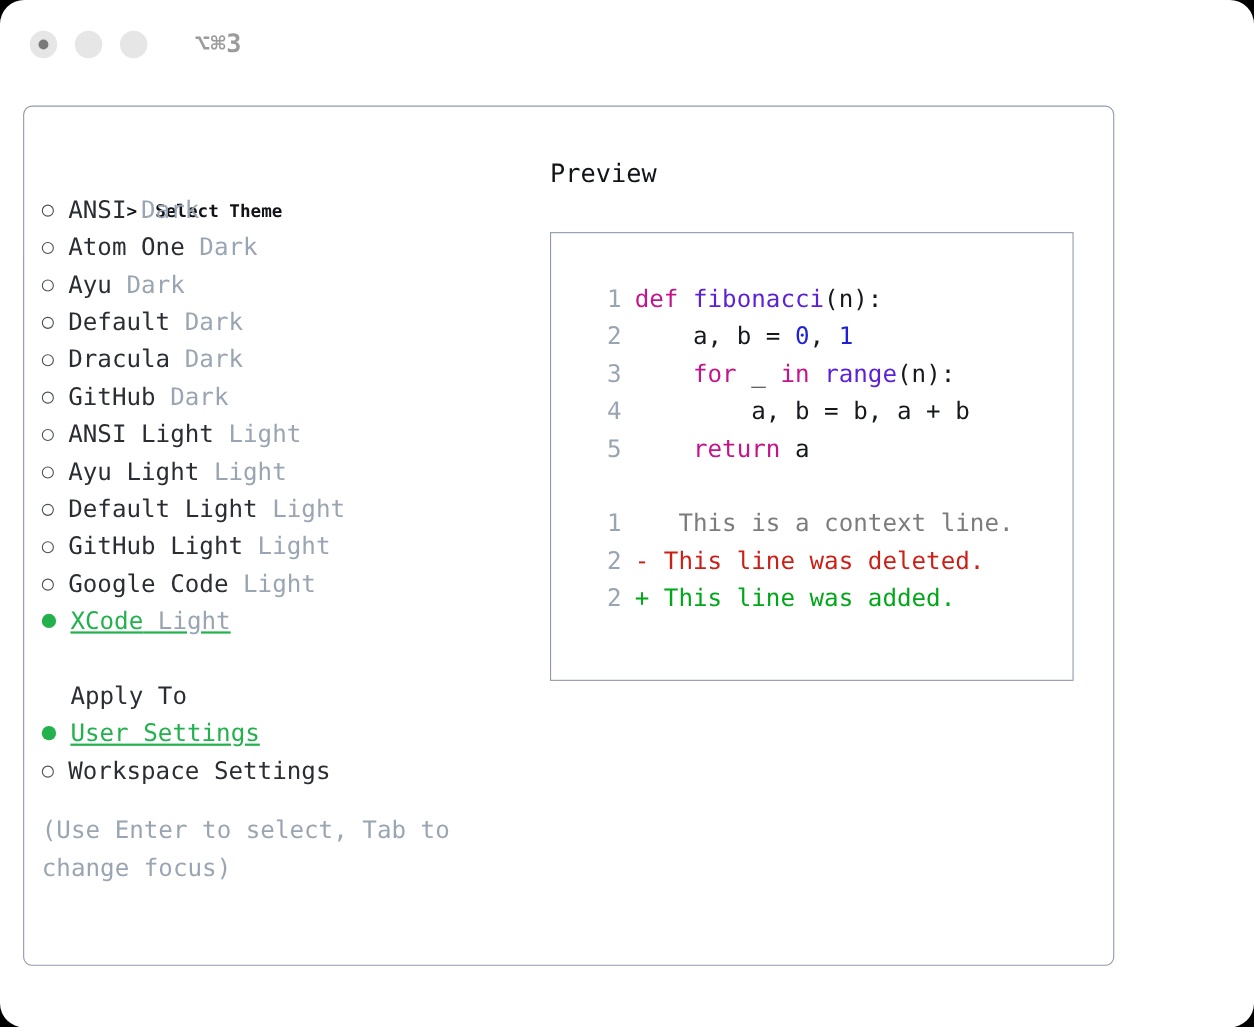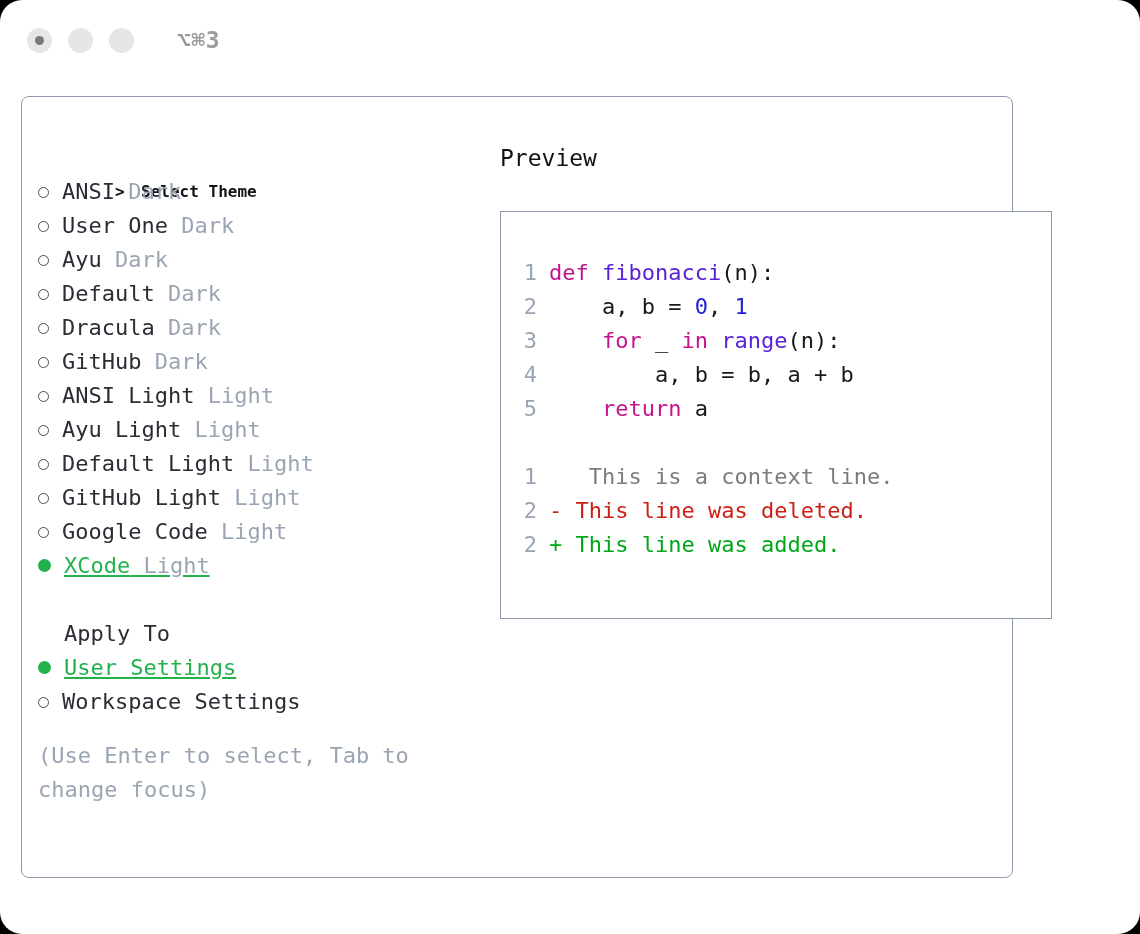--- a/index.html
+++ b/index.html
@@ -138,26 +138,26 @@
     width: 500px;
   }
   #preview-title {
     font-size: 23px;
     font-weight: normal;
     color: #111318;
     line-height: 34px;
   }
   #preview-box {
     margin-top: 36px;
-    width: 552px;
+    width: 476px;
     height: 408px;
     border: 1.6px solid #8e9aab;
     box-sizing: border-box;
     background: #ffffff;
-    padding: 44px 0 0 10px;
+    padding: 44px 0 0 38px;
   }
   .code-line {
     font-size: 22px;
     line-height: 34px;
     white-space: pre;
     color: #16181d;
   }
   .lineno {
     display: inline-block;
     width: 26px;
@@ -191,21 +191,21 @@
   <div id="frame">
 
     <div id="left-col">
 
       <div class="row header-row">
         <span class="marker">&gt;</span><span>Select Theme</span>
       </div>
 
       <div id="theme-list">
           <div class="row"><span class="bullet-empty"></span><span>ANSI</span><span class="badge"> Dark</span></div>
-          <div class="row"><span class="bullet-empty"></span><span>User One</span><span class="badge"> Dark</span></div>
+          <div class="row"><span class="bullet-empty"></span><span>Atom One</span><span class="badge"> Dark</span></div>
           <div class="row"><span class="bullet-empty"></span><span>Ayu</span><span class="badge"> Dark</span></div>
           <div class="row"><span class="bullet-empty"></span><span>Default</span><span class="badge"> Dark</span></div>
           <div class="row"><span class="bullet-empty"></span><span>Dracula</span><span class="badge"> Dark</span></div>
           <div class="row"><span class="bullet-empty"></span><span>GitHub</span><span class="badge"> Dark</span></div>
           <div class="row"><span class="bullet-empty"></span><span>ANSI Light</span><span class="badge"> Light</span></div>
           <div class="row"><span class="bullet-empty"></span><span>Ayu Light</span><span class="badge"> Light</span></div>
           <div class="row"><span class="bullet-empty"></span><span>Default Light</span><span class="badge"> Light</span></div>
           <div class="row"><span class="bullet-empty"></span><span>GitHub Light</span><span class="badge"> Light</span></div>
           <div class="row"><span class="bullet-empty"></span><span>Google Code</span><span class="badge"> Light</span></div>
           <div class="row selected"><span class="bullet-filled"></span><span>XCode</span><span class="badge"> Light</span></div>

